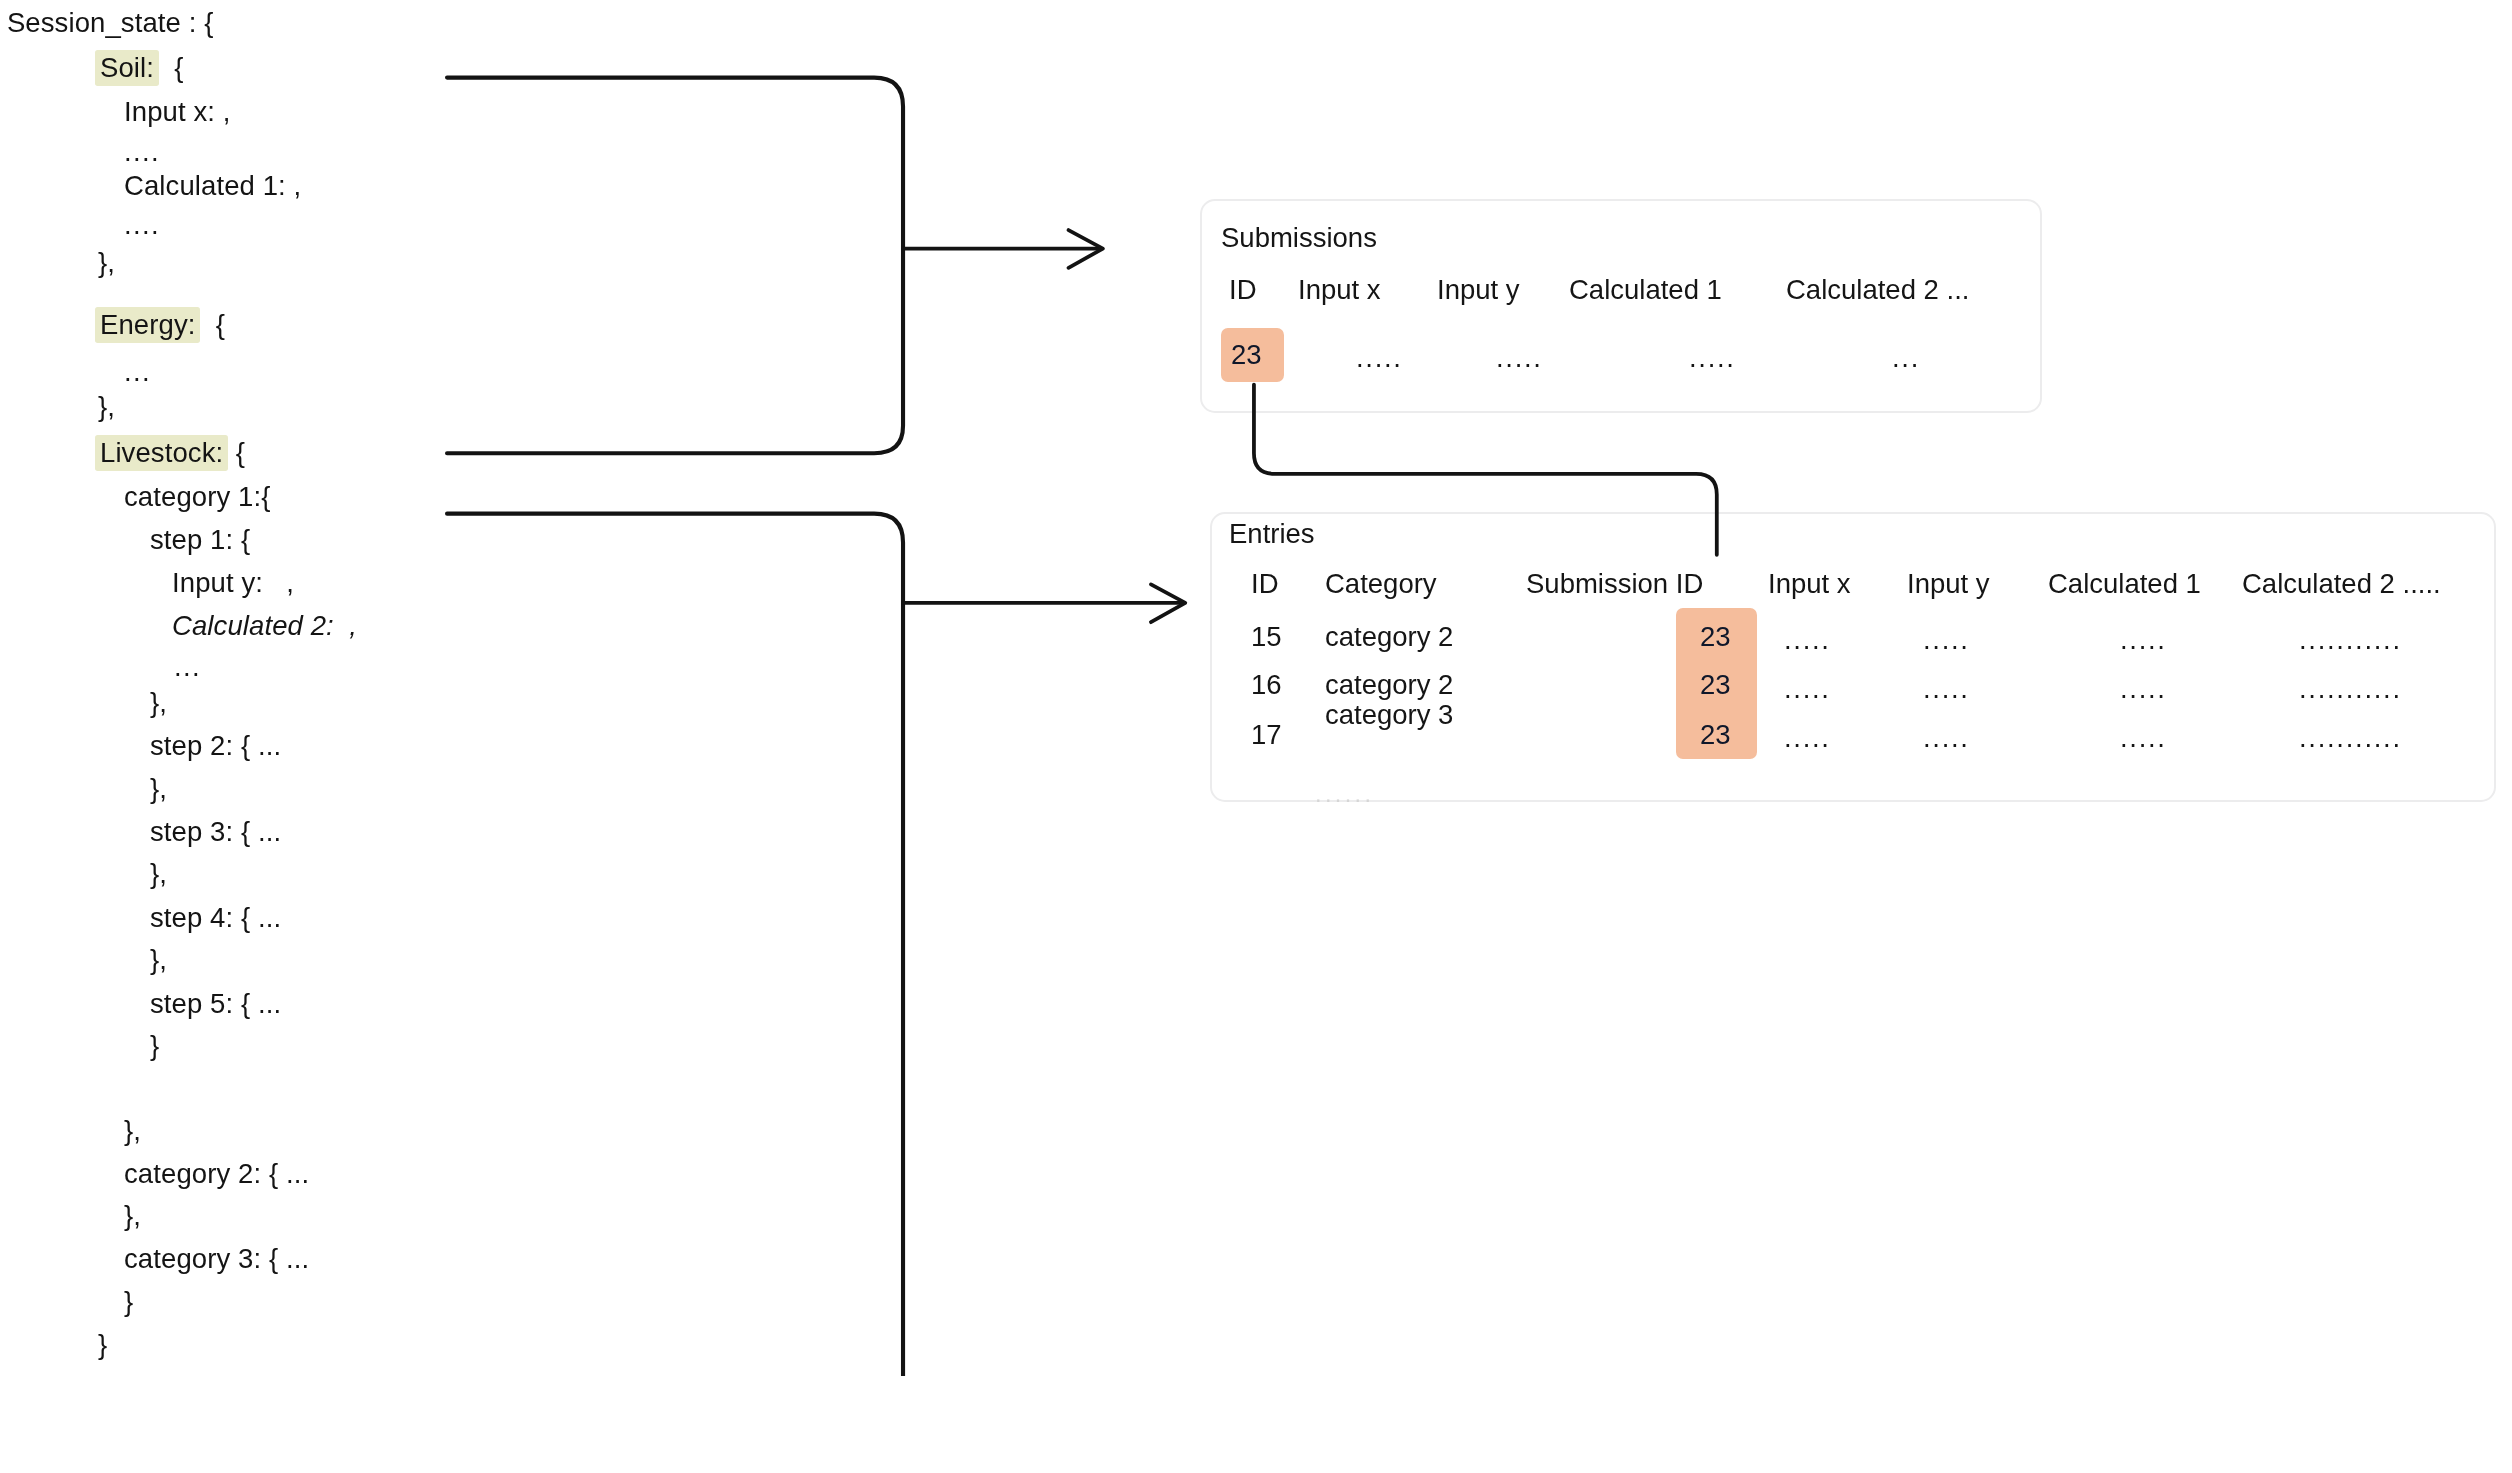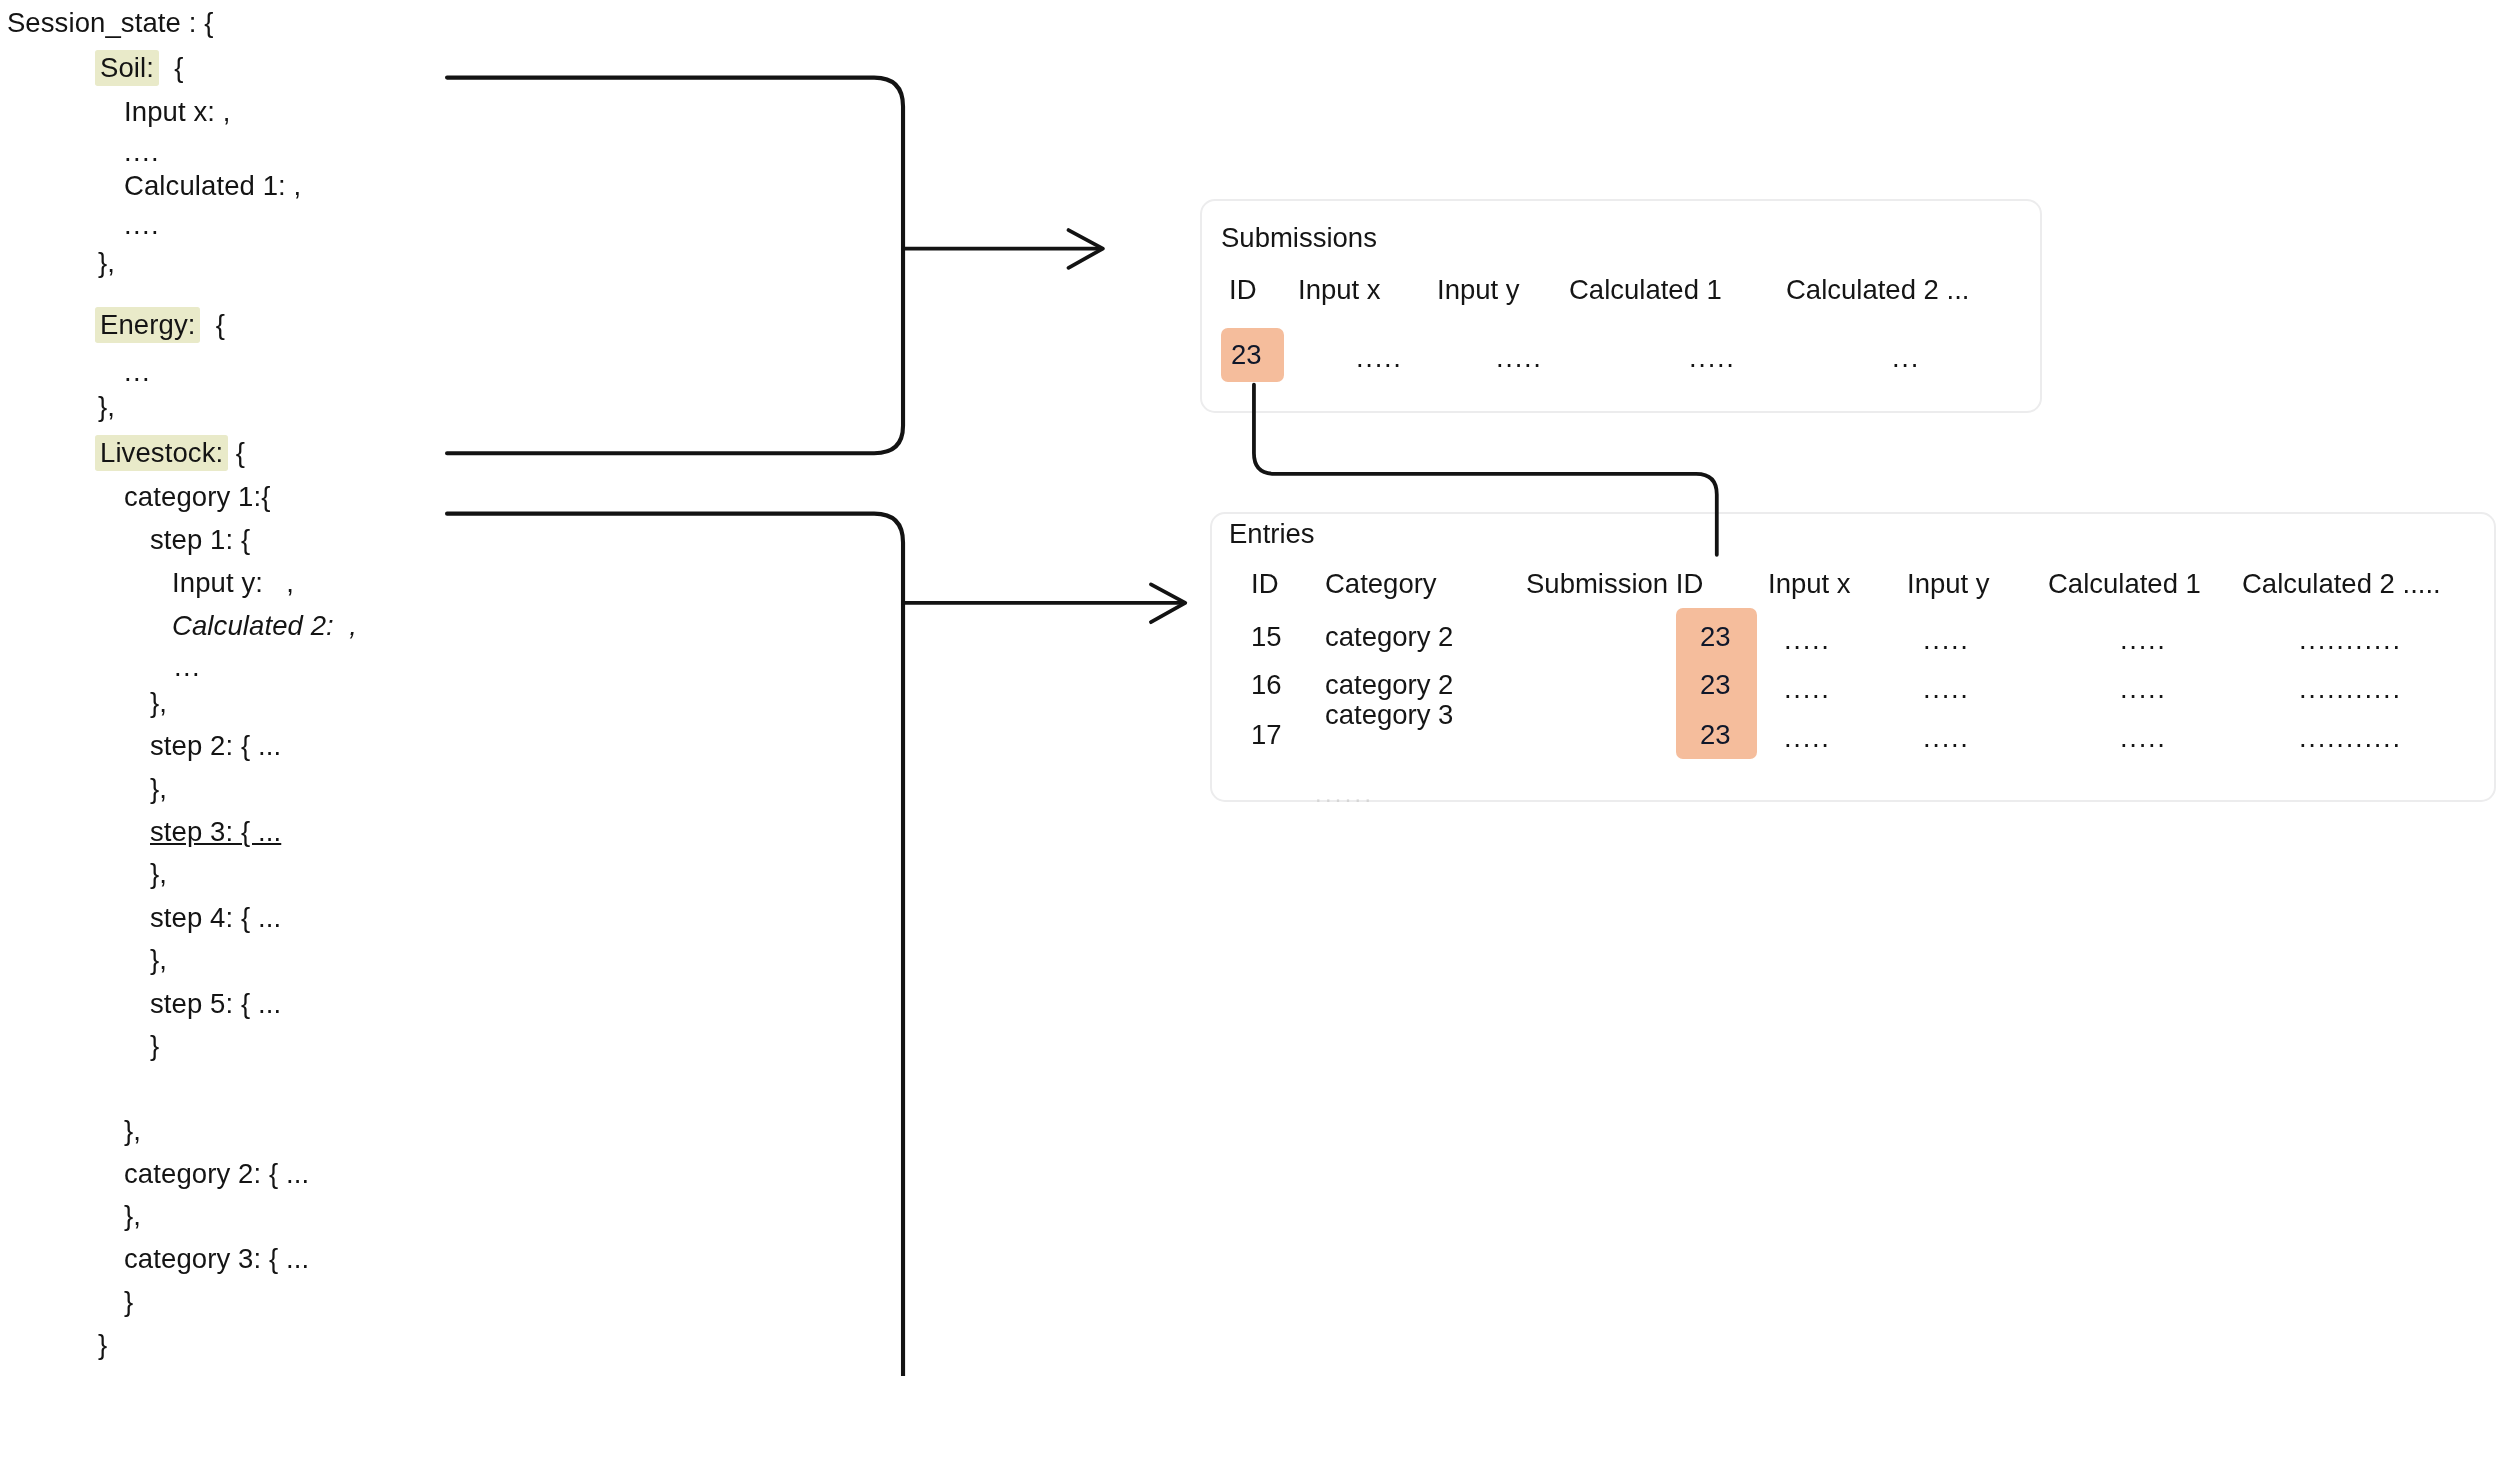--- a/index.html
+++ b/index.html
@@ -152,21 +152,21 @@
 
     <div class="code-line" style="left:124px; top:481px;">category 1:{</div>
     <div class="code-line" style="left:150px; top:524px;">step 1: {</div>
     <div class="code-line" style="left:172px; top:567px;">Input y:   ,</div>
     <div class="code-line" style="left:172px; top:610px;font-style:italic;">Calculated 2:  ,</div>
     <div class="code-line dots-small" style="left:174px; top:651px;">...</div>
     <div class="code-line" style="left:150px; top:687px;">},</div>
 
     <div class="code-line" style="left:150px; top:730px;">step 2: { ...</div>
     <div class="code-line" style="left:150px; top:773px;">},</div>
-    <div class="code-line" style="left:150px; top:816px;text-decoration:underline;">step 3: { ...</div>
+    <div class="code-line" style="left:150px; top:816px;">step 3: { ...</div>
     <div class="code-line" style="left:150px; top:858px;">},</div>
     <div class="code-line" style="left:150px; top:902px;">step 4: { ...</div>
     <div class="code-line" style="left:150px; top:944px;">},</div>
     <div class="code-line" style="left:150px; top:988px;">step 5: { ...</div>
     <div class="code-line" style="left:150px; top:1030px;">}</div>
 
     <div class="code-line" style="left:124px; top:1115px;">},</div>
     <div class="code-line" style="left:124px; top:1158px;">category 2: { ...</div>
     <div class="code-line" style="left:124px; top:1200px;">},</div>
     <div class="code-line" style="left:124px; top:1243px;">category 3: { ...</div>

